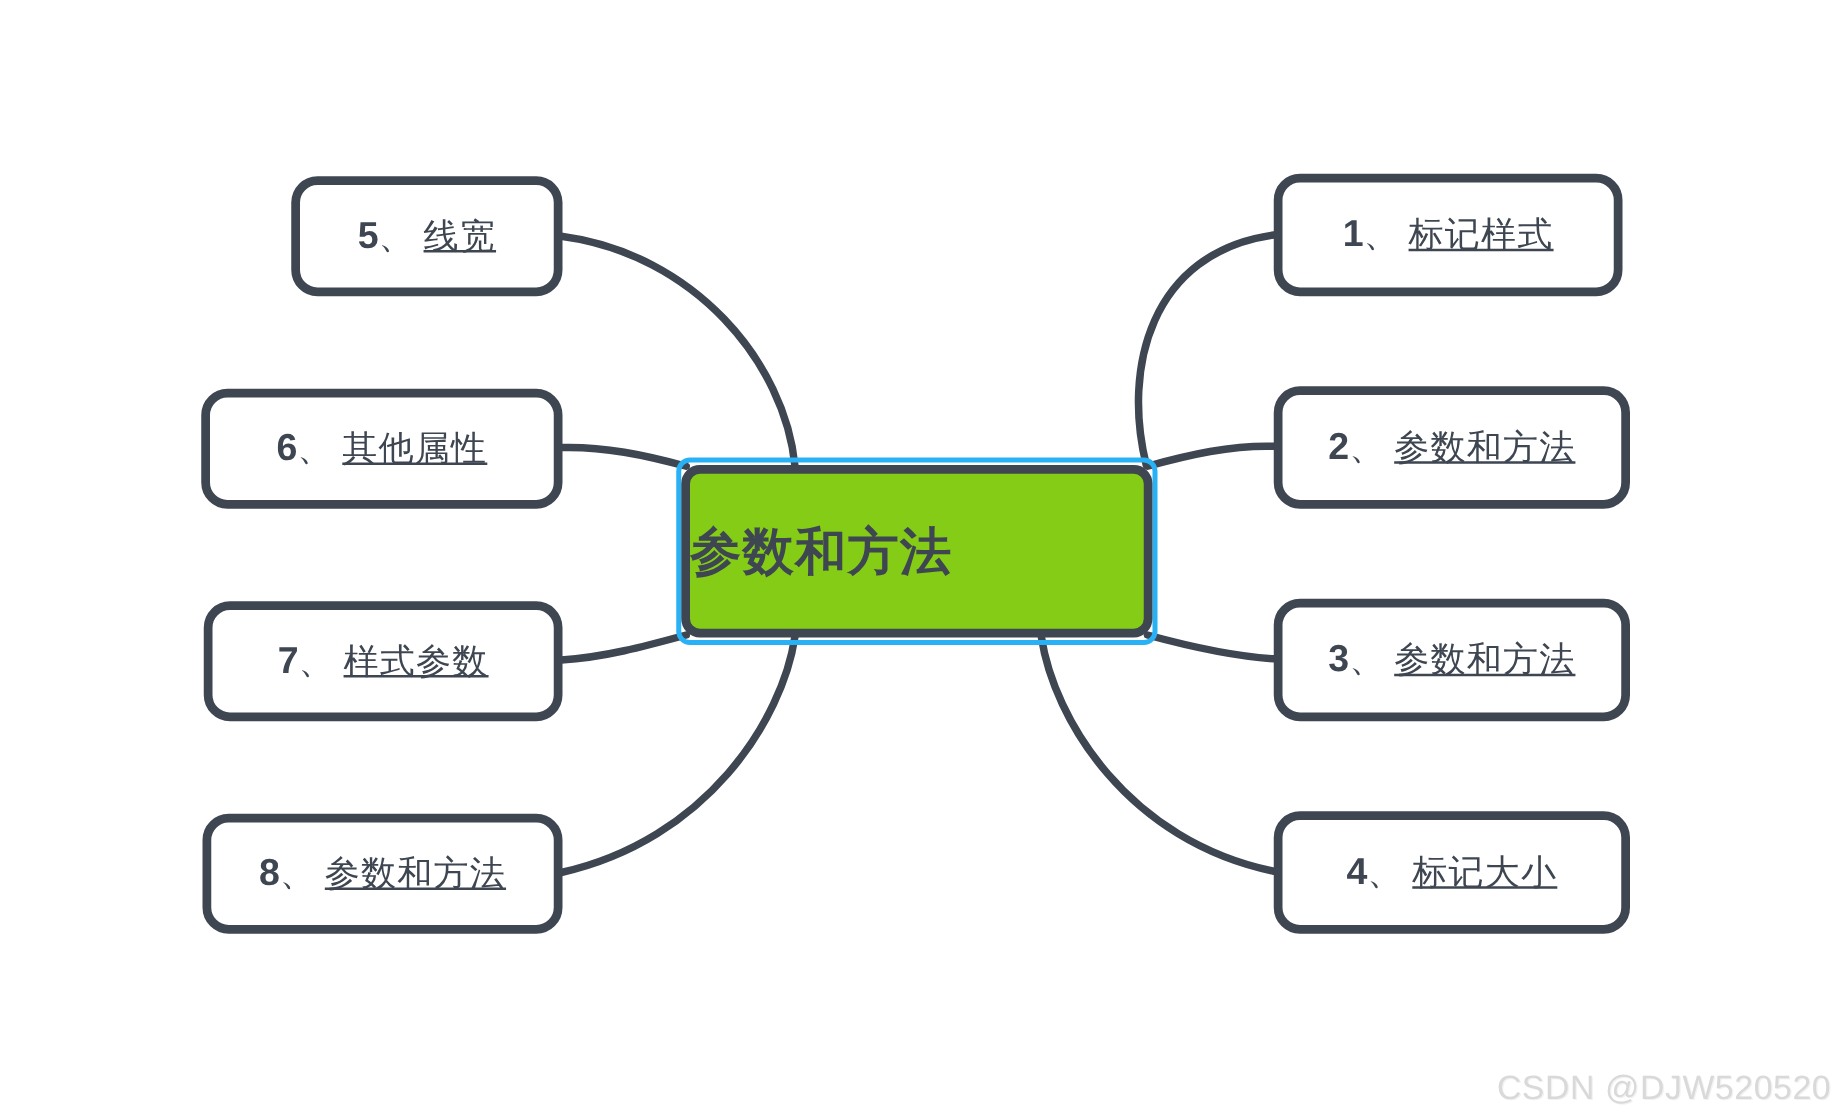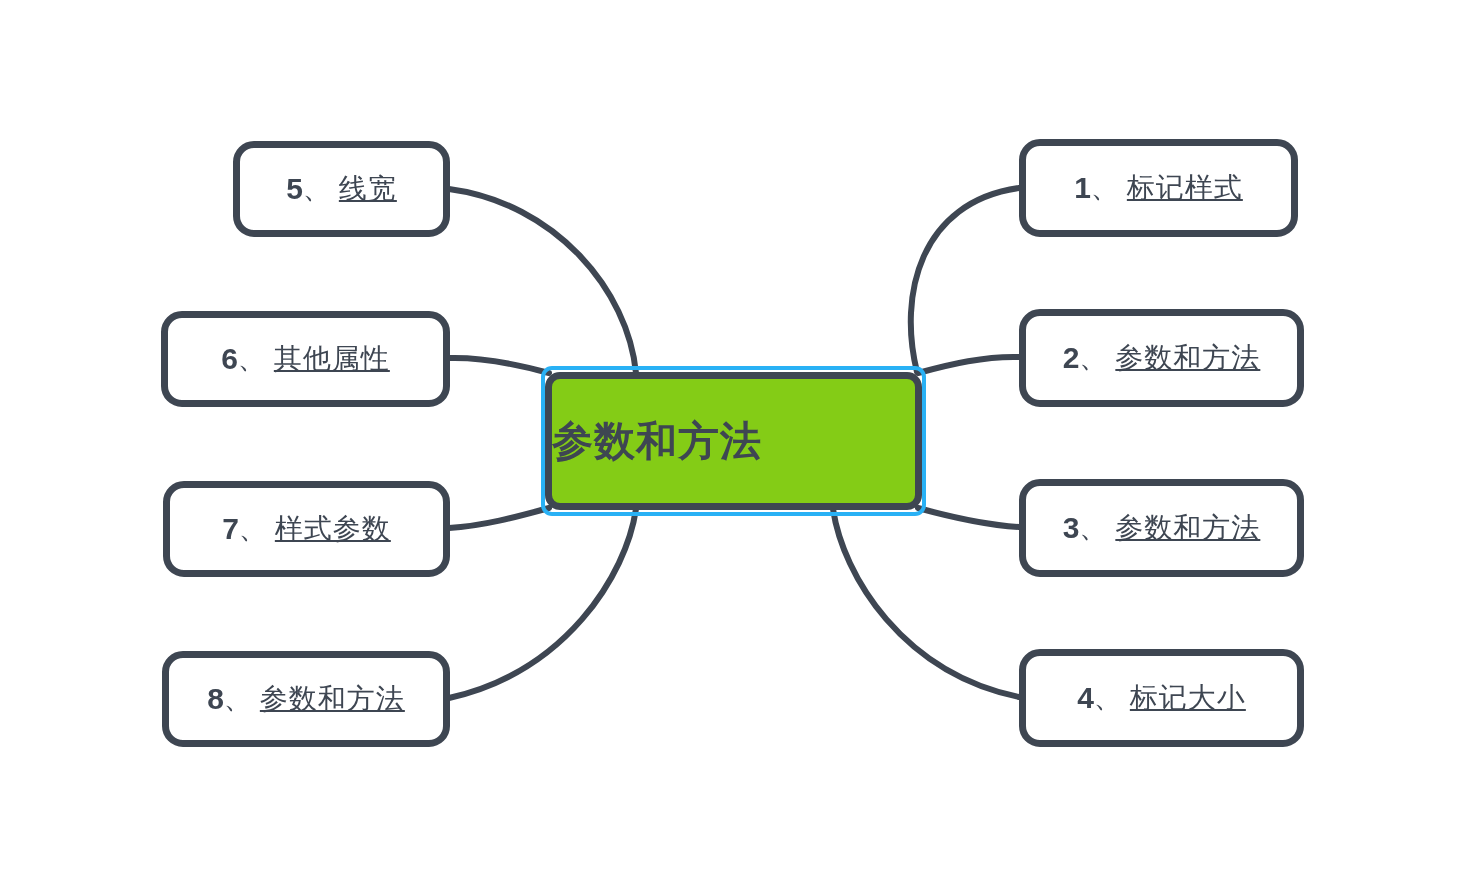--- a/index.html
+++ b/index.html
@@ -116,14 +116,15 @@
     <span class="num">7</span>
     <span class="sep">、</span>
     <span class="label">样式参数</span>
   </div>
   <div class="node n8">
     <span class="num">8</span>
     <span class="sep">、</span>
     <span class="label">参数和方法</span>
   </div>
 
+  <div class="watermark">CSDN @DJW520520</div>
 
 </div>
 
 </body></html>

